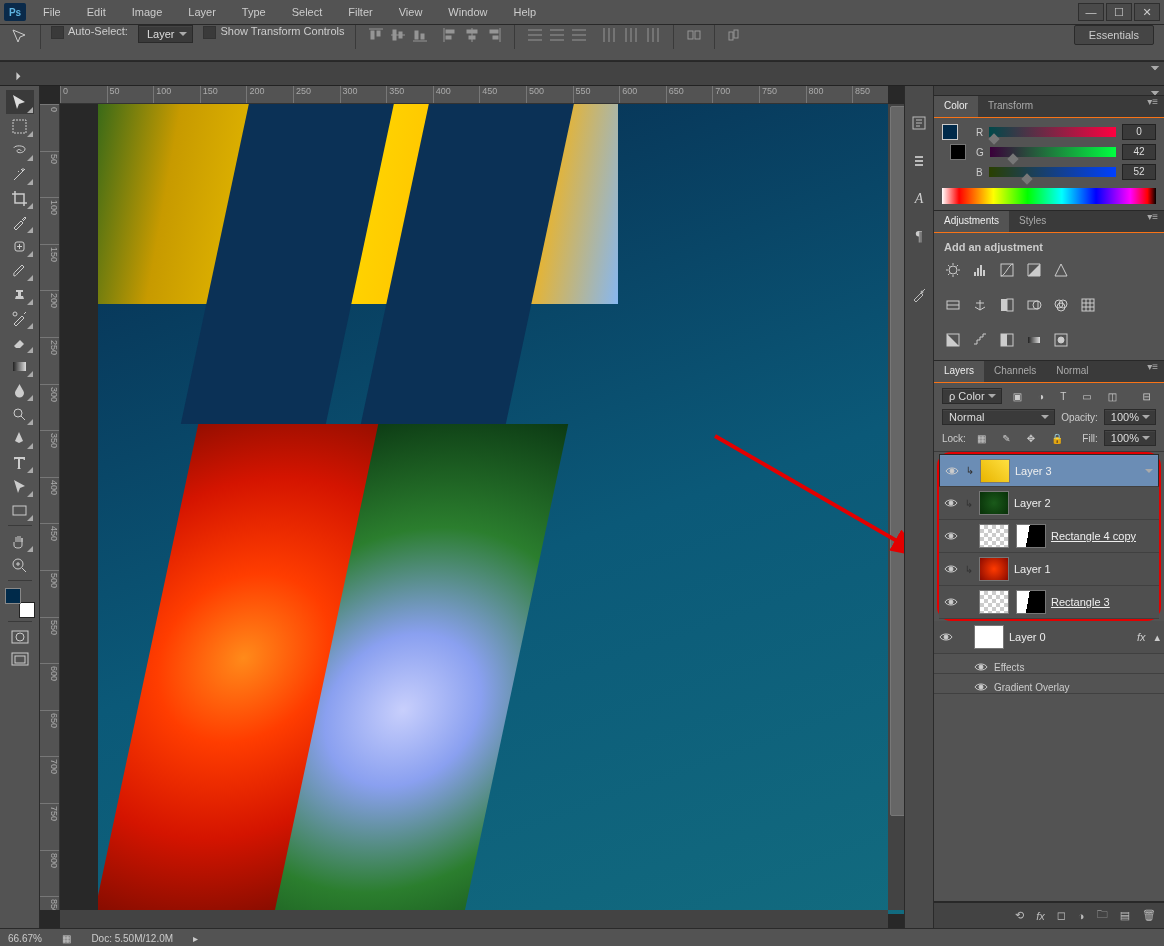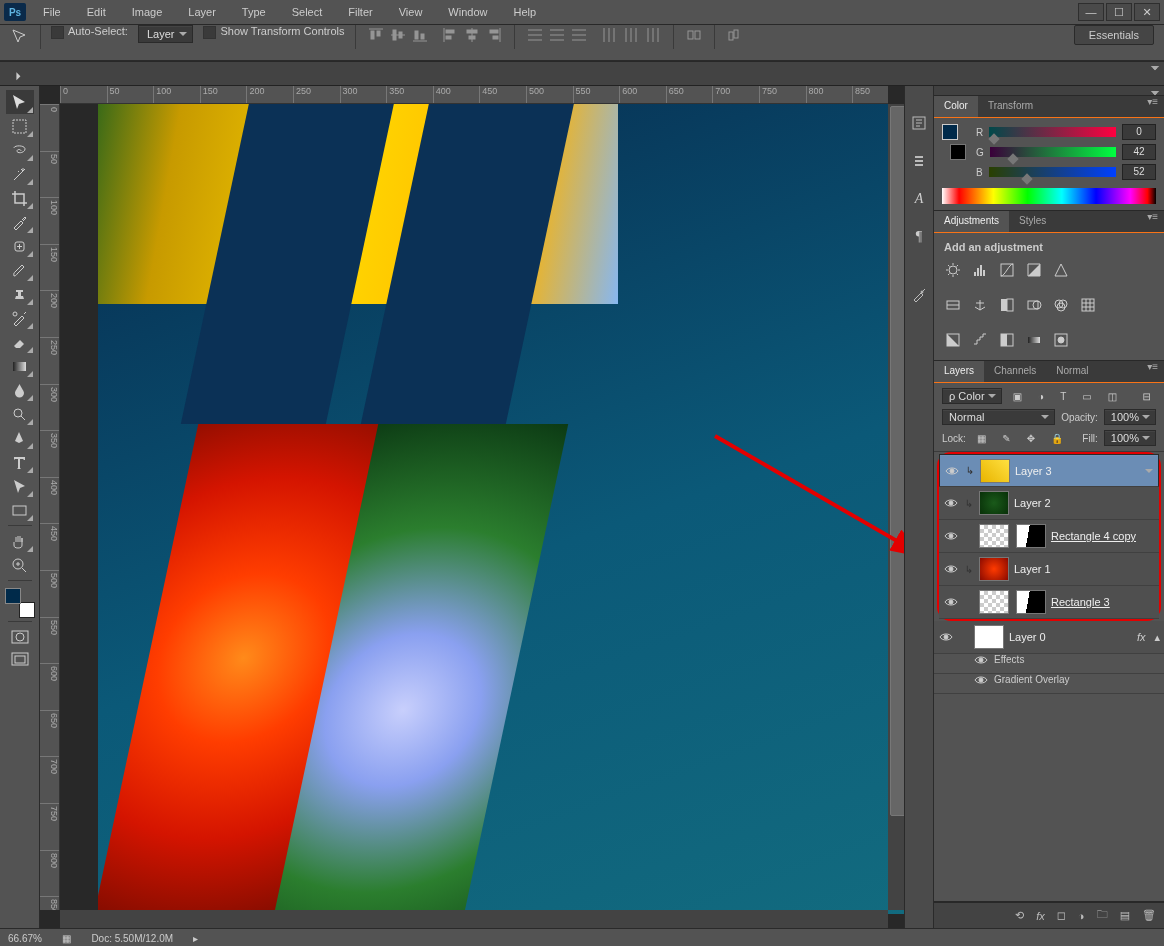--- a/index.html
+++ b/index.html
@@ -94,21 +94,21 @@
 .layerlist{}
 .layer{display:flex;align-items:center;height:33px;border-bottom:1px solid #404040;padding:0 4px;gap:5px;background:#4f4f4f;}
 .layer.sel{background:#6b8db5;}
 .layer .eye{width:16px;height:16px;display:flex;align-items:center;justify-content:center;}
 .layer .eye svg{width:14px;height:12px;}
 .layer .clip{width:10px;display:flex;align-items:center;justify-content:center;font-size:10px;color:#333;}
 .thumb{width:30px;height:24px;border:1px solid #777;background:#fff;flex:none;background-size:cover;}
 .thumb.chk{background:repeating-conic-gradient(#ccc 0 25%,#fff 0 50%) 0 0/8px 8px;}
 .lname{font-size:11px;color:#eee;flex:1;white-space:nowrap;overflow:hidden;text-overflow:ellipsis;}
 .lname.u{text-decoration:underline;}
-.sub{display:flex;align-items:flex-start;height:20px;padding-left:40px;gap:6px;font-size:10px;color:#ccc;border-bottom:1px solid #404040;}
+.sub{display:flex;align-items:flex-end;height:20px;padding-left:40px;gap:6px;font-size:10px;color:#ccc;border-bottom:1px solid #404040;}
 .redbox{border:2.5px solid #e30000;border-radius:14px;margin:0 3px;}
 .redarrow{position:absolute;pointer-events:none;}
 .panelsfoot{height:26px;background:#434343;border-top:1px solid #282828;display:flex;align-items:center;justify-content:flex-end;gap:12px;padding:0 8px;margin-top:auto;}
 .panelsfoot span{color:#bbb;font-size:11px;}
 .collapse{height:10px;background:#414141;border-bottom:1px solid #282828;position:relative;}
 .collapse::after{content:"";position:absolute;right:6px;top:2px;border:3px solid transparent;border-left-color:#aaa;border-bottom-color:#aaa;transform:rotate(-45deg);}
 </style>
 </head>
 <body>
 

